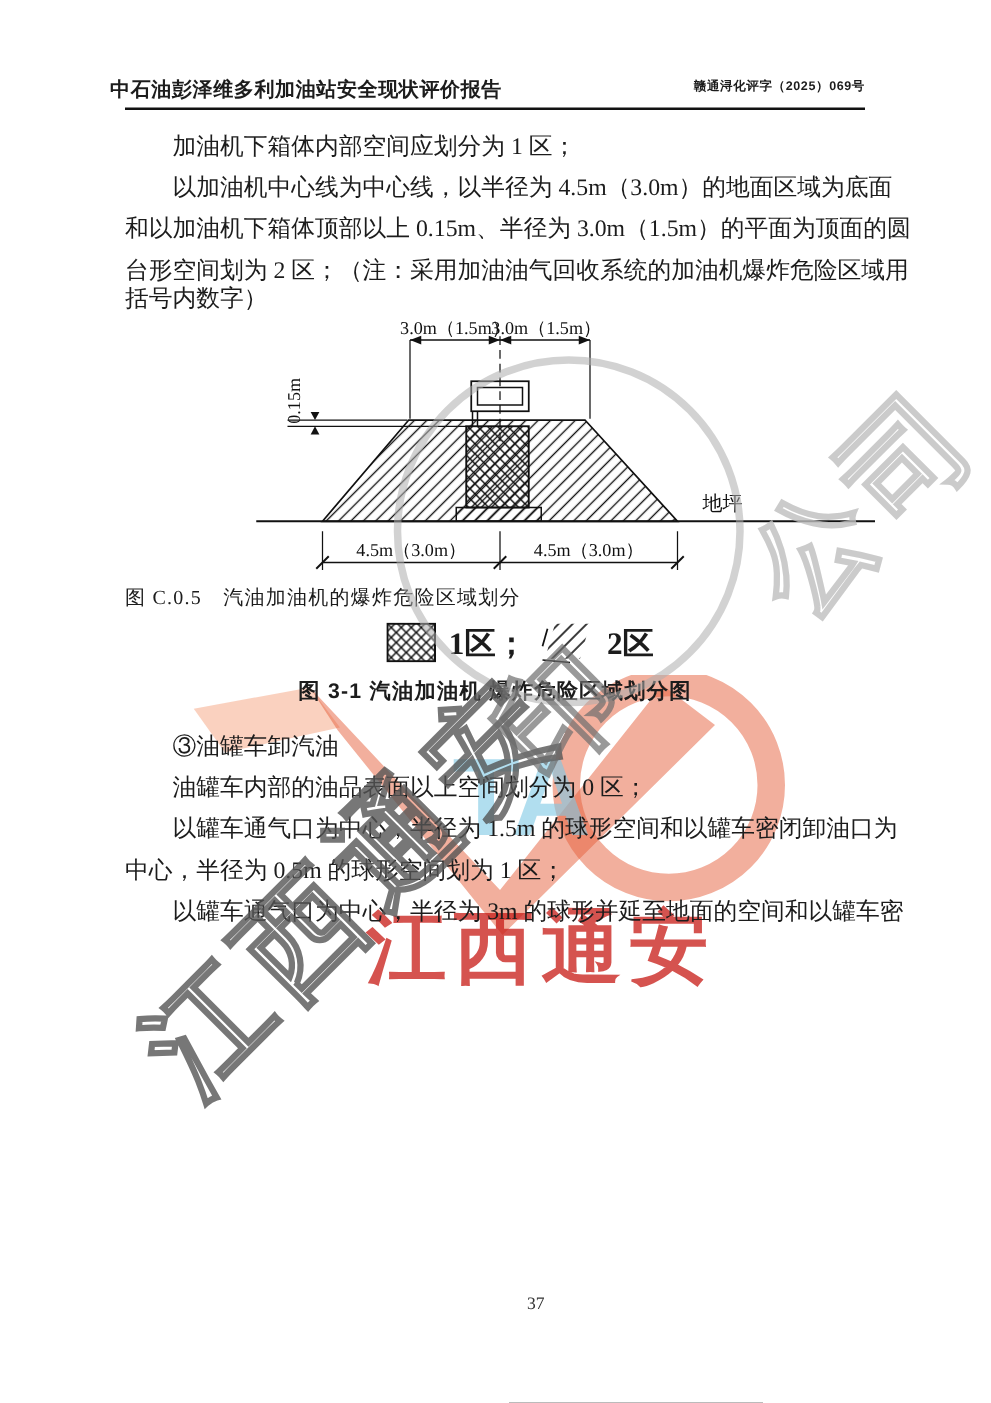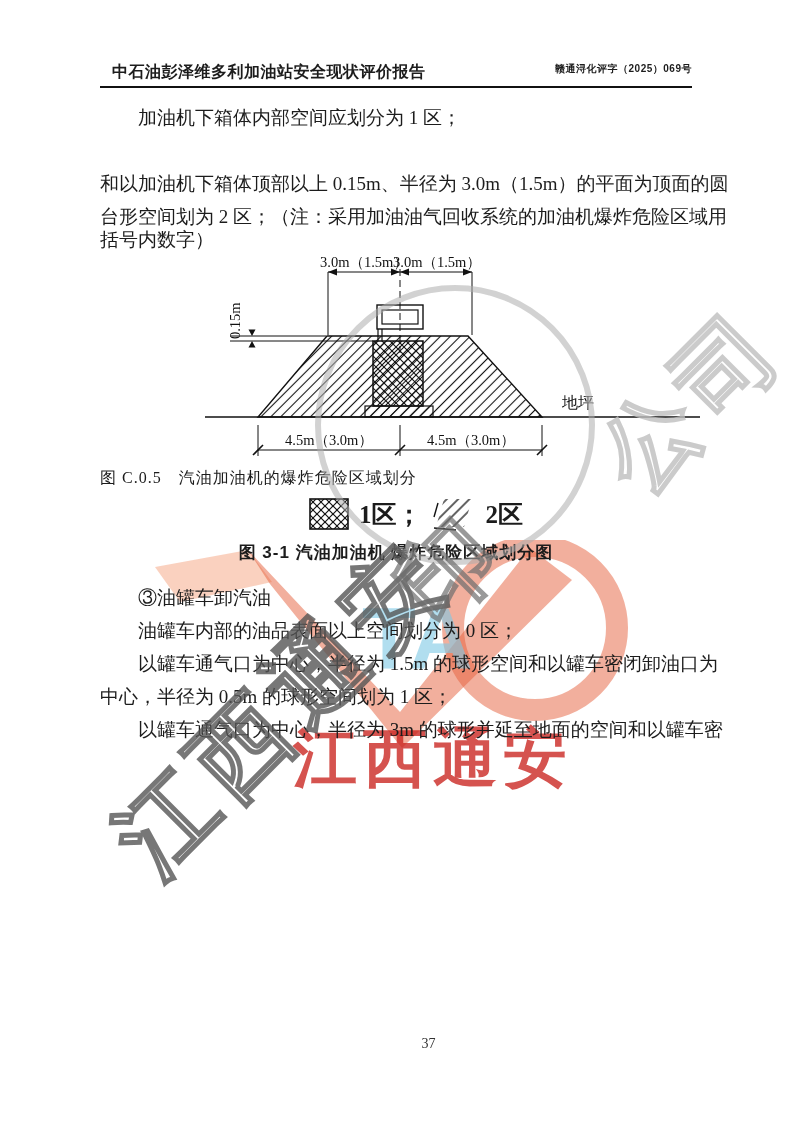--- a/index.html
+++ b/index.html
@@ -2,21 +2,21 @@
 <html><head>
 <meta charset="utf-8">
 <style>
   html,body{margin:0;padding:0;background:#888;}
   .page{
     position:relative;width:793px;height:1122px;background:#ffffff;
     margin:0 auto;overflow:hidden;
     font-family:"Liberation Serif","DejaVu Serif",serif;color:#1c1c1c;
   }
   
-  .hdr-left{position:absolute;left:112px;top:62px;font-family:"Liberation Sans","DejaVu Sans",sans-serif;
+  .hdr-left{position:absolute;left:88px;top:62px;font-family:"Liberation Sans","DejaVu Sans",sans-serif;
     font-weight:bold;font-size:16px;letter-spacing:.5px;}
   .hdr-right{position:absolute;right:101px;top:62px;font-family:"Liberation Sans","DejaVu Sans",sans-serif;
     font-weight:bold;font-size:10px;letter-spacing:.5px;}
   .hdr-rule{position:absolute;left:100px;top:86px;width:592px;border-bottom:2px solid #111;}
   
   .bodyline{position:absolute;left:100px;width:600px;height:33px;line-height:33px;
     font-size:19px;white-space:nowrap;overflow:visible;z-index:1;}
   .ind{padding-left:38px;}
   
   .fig-svg{position:absolute;left:200px;top:255px;z-index:1;}
@@ -59,20 +59,21 @@
     <circle cx="385" cy="88" r="82" fill="none" stroke="rgba(230,95,60,0.5)" stroke-width="22"></circle>
     <text x="212" y="128" font-family="Liberation Sans, DejaVu Sans, sans-serif" font-weight="bold" font-size="88" fill="rgba(125,200,228,0.6)">TA</text>
   </svg>
   <div class="wm wm-red-text">江西通安</div>
 
   <div class="hdr-left">中石油彭泽维多利加油站安全现状评价报告</div>
   <div class="hdr-right">赣通浔化评字（2025）069号</div>
   <div class="hdr-rule"></div>
 
   <div class="bodyline ind" style="top:101px">加油机下箱体内部空间应划分为 1 区；</div>
+  <div class="bodyline ind" style="top:134px">以加油机中心线为中心线，以半径为 4.5m（3.0m）的地面区域为底面</div>
   <div class="bodyline" style="top:167px">和以加油机下箱体顶部以上 0.15m、半径为 3.0m（1.5m）的平面为顶面的圆</div>
   <div class="bodyline" style="top:200px">台形空间划为 2 区；（注：采用加油油气回收系统的加油机爆炸危险区域用</div>
   <div class="bodyline" style="top:223px">括号内数字）</div>
 
   <svg class="fig-svg" width="510" height="215" viewBox="0 0 510 215">
     <defs>
       <pattern id="p-hatch" width="7" height="7" patternUnits="userSpaceOnUse" patternTransform="rotate(-45)">
         <line x1="0" y1="3.5" x2="7" y2="3.5" stroke="#111" stroke-width="1.1"></line>
       </pattern>
       <pattern id="p-cross" width="8" height="8" patternUnits="userSpaceOnUse">

